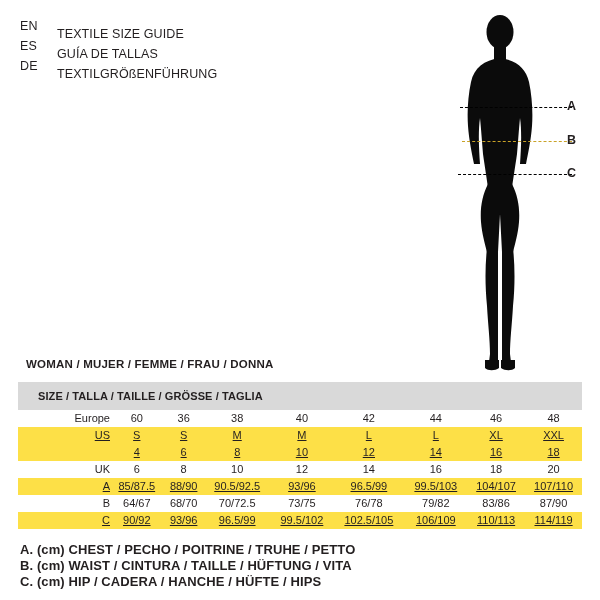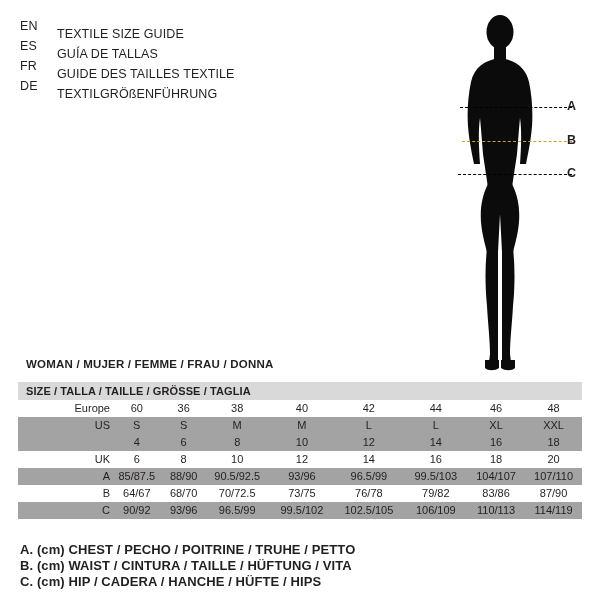--- a/index.html
+++ b/index.html
@@ -105,27 +105,28 @@
   }
   table.size-table td.rowhead {
     text-align: right;
     padding-left: 4px;
     width: 88px;
   }
   tr.head-row td {
     background: #d9d9d9;
     font-weight: bold;
     text-align: left;
-    padding-left: 8px;
-    height: 18px;
+    padding-left: 20px;
+    height: 28px;
     line-height: 18px;
     letter-spacing: 0.1px;
   }
   tr.shade td {
-    background: #a3a3a3;
+    background: #fde047;
+    text-decoration: underline;
   }
   tr.plain td {
     background: #ffffff;
   }
 
   
   .notes {
     position: absolute;
     left: 20px;
     top: 542px;
@@ -144,24 +145,20 @@
 <div class="page">
 
   <div class="lang-block">
     <div class="lang-row">
       <span class="lang-code">EN</span>
       <span class="lang-title">TEXTILE SIZE GUIDE</span>
     </div>
     <div class="lang-row">
       <span class="lang-code">ES</span>
       <span class="lang-title">GUÍA DE TALLAS</span>
-    </div>
-    <div class="lang-row">
-      <span class="lang-code">FR</span>
-      <span class="lang-title">GUIDE DES TAILLES TEXTILE</span>
     </div>
     <div class="lang-row">
       <span class="lang-code">DE</span>
       <span class="lang-title">TEXTILGRÖßENFÜHRUNG</span>
     </div>
   </div>
 
   <div class="figure-wrap">
 
     <svg class="figure-svg" viewBox="0 0 120 370">

